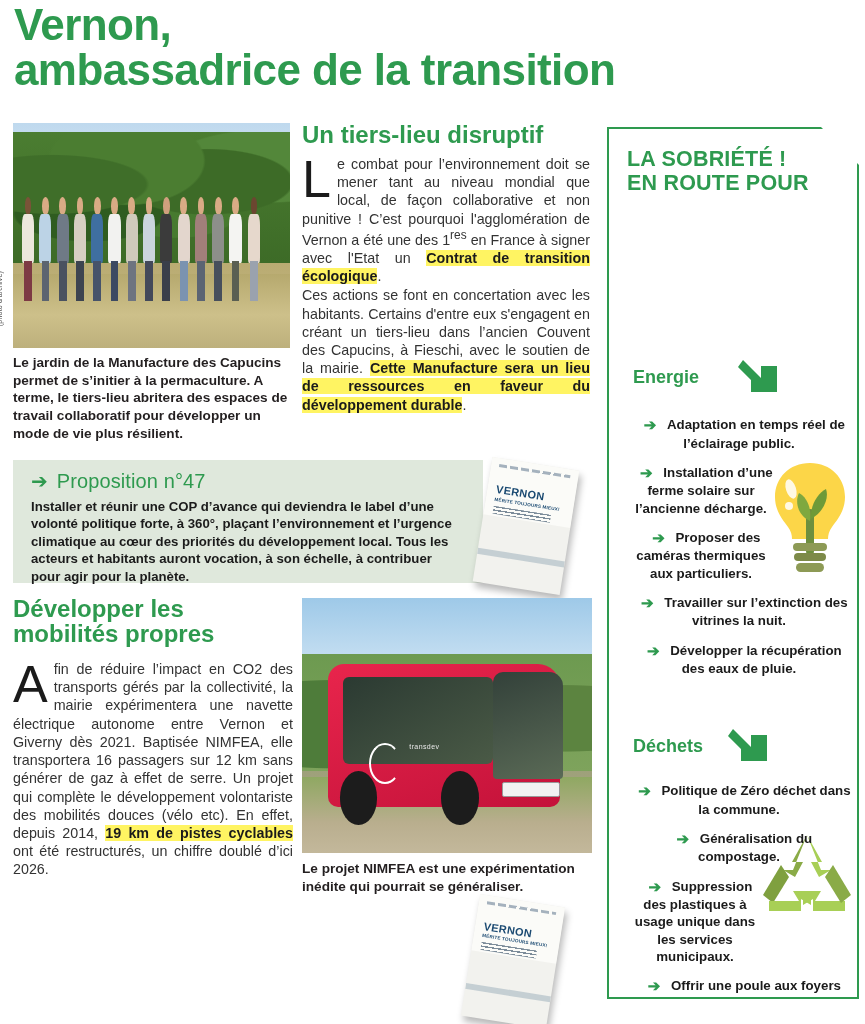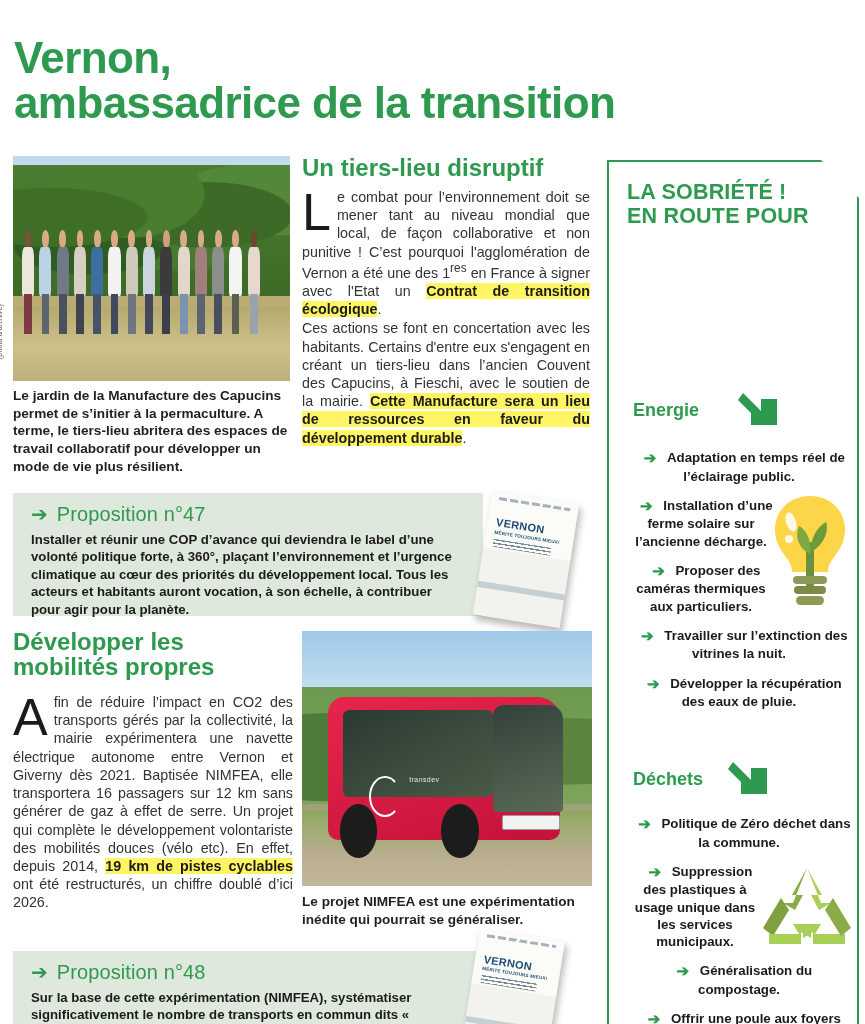--- a/index.html
+++ b/index.html
@@ -3,21 +3,21 @@
 <meta charset="utf-8">
 <style>
   * { box-sizing: border-box; margin: 0; padding: 0; }
   html, body {
     width: 865px; height: 1024px;
     background: #ffffff;
     font-family: "Liberation Sans", sans-serif;
     color: #231f20;
     overflow: hidden;
   }
-  .page { position: relative; width: 865px; height: 794px; margin-top: 33px; }
+  .page { position: relative; width: 865px; height: 794px; }
 
   
   .headline {
     position: absolute; left: 14px; top: 2px; width: 700px;
     font-size: 44px; line-height: 1.03; font-weight: bold;
     color: #2e9a4f; letter-spacing: -0.6px;
     font-stretch: condensed;
   }
   .headline .l2 { display: block; }
 
@@ -369,26 +369,20 @@
     <div class="glass"></div>
     <div class="wind"></div>
     <div class="whl w1"></div>
     <div class="whl w2"></div>
     <div class="logo"></div>
     <div class="brand">transdev</div>
     <div class="plate"></div>
   </div>
   <div class="caption cap-bus">Le projet NIMFEA est une expérimentation inédite qui pourrait se généraliser.</div>
 
-  <div class="prop-box prop-48">
-    <div class="prop-title">
-      <span class="arw">➔</span><span>Proposition n°48</span>
-    </div>
-    <div class="prop-body">Sur la base de cette expérimentation (NIMFEA), systématiser significativement le nombre de transports en commun dits « propres ».</div>
-  </div>
   <div class="booklet bk-48">
     <div class="bk-top"></div>
     <div class="bk-tiny"></div>
     <div class="bk-vernon">VERNON</div>
     <div class="bk-sub">MÉRITE TOUJOURS MIEUX!</div>
     <div class="bk-lines"></div>
     <div class="bk-photo">
         <div class="bk-river"></div>
       </div>
   </div>
@@ -433,19 +427,19 @@
       <path d="M48 6 L63 33 L52 33 L60 48 L72 41 L62 41 L48 6 Z" fill="#a8cf56"></path>
       <path d="M48 6 L33 33 L44 33 L36 48 L24 41 L34 41 L48 6 Z" fill="#8aab47"></path>
       <path d="M86 72 L56 72 L62 62 L44 62 L44 76 L54 70 L54 82 L86 82 Z" fill="#a8cf56"></path>
       <path d="M92 66 L74 36 L66 48 L82 74 Z" fill="#8aab47"></path>
       <path d="M4 66 L22 36 L30 48 L14 74 Z" fill="#7fa03f"></path>
       <path d="M10 72 L40 72 L34 62 L52 62 L52 76 L42 70 L42 82 L10 82 Z" fill="#a8cf56"></path>
     </svg>
 
     <div class="sb-list l-dechets">
       <div class="sb-item"><span class="sarw">➔</span><span>Politique de Zéro déchet dans la commune.</span></div>
+      <div class="sb-item"><span class="sarw">➔</span><span>Généralisation du compostage.</span></div>
       <div class="sb-item narrow2"><span class="sarw">➔</span><span>Suppression des plastiques à usage unique dans les services municipaux.</span></div>
-      <div class="sb-item"><span class="sarw">➔</span><span>Généralisation du compostage.</span></div>
       <div class="sb-item"><span class="sarw">➔</span><span>Offrir une poule aux foyers volontaires.</span></div>
       <div class="sb-item"><span class="sarw">➔</span></div>
     </div>
   </div>
 </div>
 
 </body></html>

